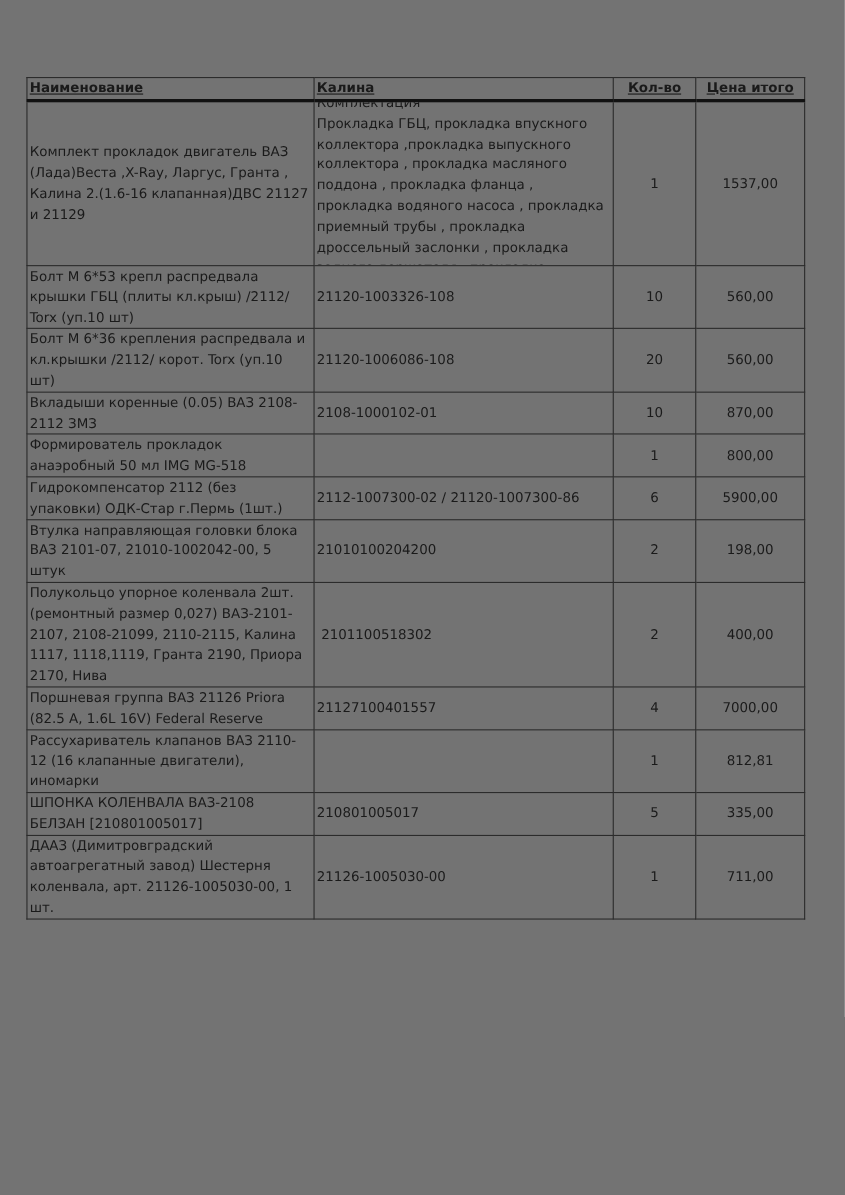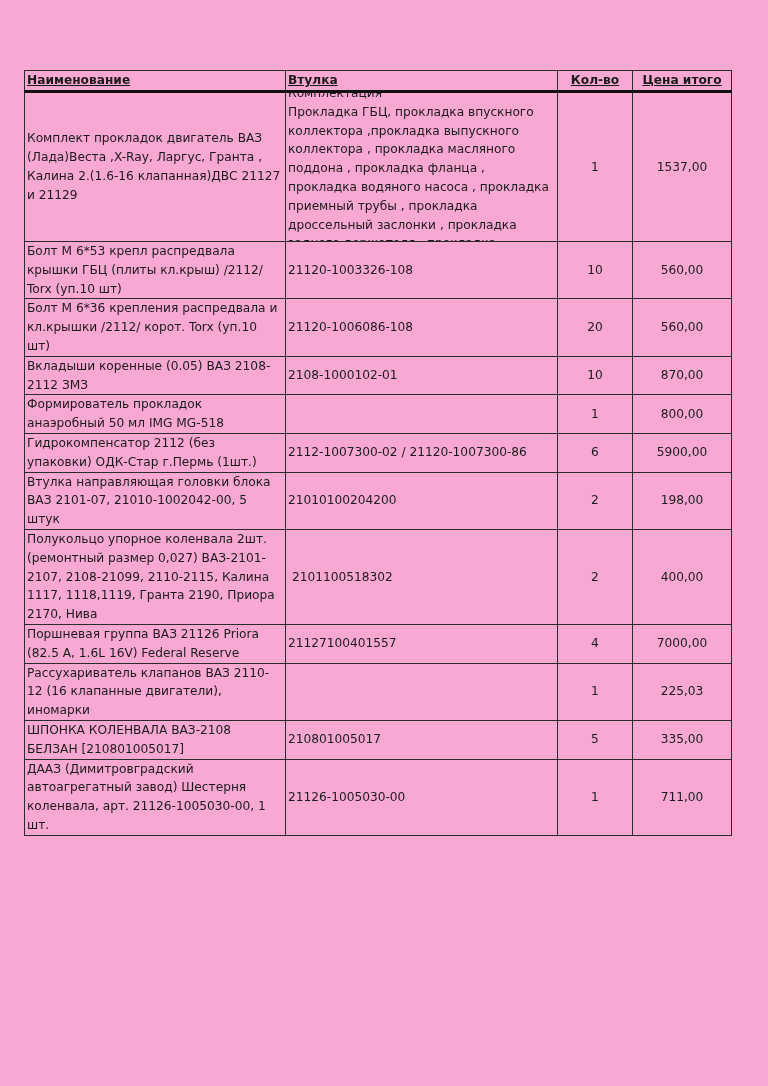--- a/index.html
+++ b/index.html
@@ -1,18 +1,18 @@
 <!DOCTYPE html>
 <html><head>
   <meta charset="utf-8">
   <style>
     html, body { margin: 0; padding: 0; background: #ffffff; }
     body { width: 768px; height: 1086px; position: relative; overflow: hidden;
            font-family: "DejaVu Sans", "Liberation Sans", sans-serif; color: #1a1a1a; }
-    .page { position: absolute; left: 0; top: 0; width: 768px; height: 1086px; background: #f9a8d4; }
+    .page { position: absolute; left: 0; top: 0; width: 768px; height: 1086px; background: #737373; }
     table.items {
       position: absolute; left: 24px; top: 70px; width: 707px;
       border-collapse: collapse; table-layout: fixed;
       font-size: 12.2px; line-height: 18.8px;
     }
     table.items td, table.items th {
       border: 1.3px solid #2b2b2b; padding: 0 2px; vertical-align: middle;
       overflow: hidden; word-wrap: break-word;
     }
     table.items th {
@@ -37,21 +37,21 @@
   <table class="items">
     <colgroup>
       <col class="w-name">
         <col class="w-art">
         <col class="w-qty">
         <col class="w-price">
     </colgroup>
     <thead>
       <tr>
         <th class="c-name">Наименование</th>
-        <th class="c-art">Втулка</th>
+        <th class="c-art">Калина</th>
         <th class="c-qty">Кол-во</th>
         <th class="c-price">Цена итого</th>
       </tr>
     </thead>
     <tbody>
       <tr style="height:150px">
         <td>Комплект прокладок двигатель ВАЗ (Лада)Веста ,X-Ray, Ларгус, Гранта , Калина 2.(1.6-16 клапанная)ДВС 21127 и 21129</td>
         <td class="art">
           <div class="clip">
             <div class="clip-inner" style="white-space:pre-line">Комплектация
@@ -106,21 +106,21 @@
       <tr style="height:37px">
         <td>Поршневая группа ВАЗ 21126 Priora (82.5 A, 1.6L 16V) Federal Reserve</td>
         <td class="art">21127100401557</td>
         <td class="qty">4</td>
         <td class="price">7000,00</td>
       </tr>
       <tr style="height:56px">
         <td>Рассухариватель клапанов ВАЗ 2110-12 (16 клапанные двигатели), иномарки</td>
         <td class="art"></td>
         <td class="qty">1</td>
-        <td class="price">225,03</td>
+        <td class="price">812,81</td>
       </tr>
       <tr style="height:38px">
         <td>ШПОНКА КОЛЕНВАЛА ВАЗ-2108 БЕЛЗАН [210801005017]</td>
         <td class="art">210801005017</td>
         <td class="qty">5</td>
         <td class="price">335,00</td>
       </tr>
       <tr style="height:74px">
         <td>ДААЗ (Димитровградский автоагрегатный завод) Шестерня коленвала, арт. 21126-1005030-00, 1 шт.</td>
         <td class="art">21126-1005030-00</td>

